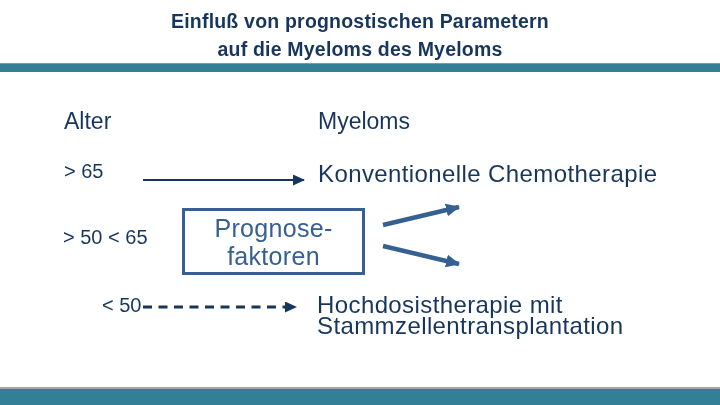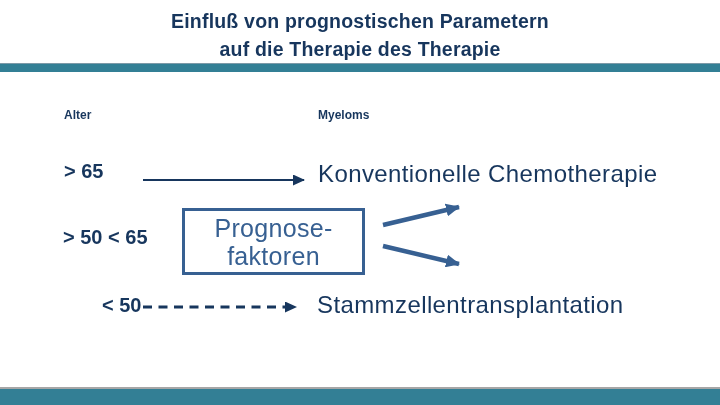--- a/index.html
+++ b/index.html
@@ -32,30 +32,30 @@
     top: 63px;
     left: 0;
     width: 100%;
     height: 8px;
     background: var(--teal, #337f95);
     border-top: 1px solid #7d9aa8;
   }
   .hdr {
     position: absolute;
     color: var(--navy, #17365d);
-    font-weight: bold;
-    font-size: 12px;
+    font-weight: normal;
+    font-size: 23px;
     white-space: nowrap;
   }
   .hdr-left  { left: 64px;  top: 108px; }
   .hdr-right { left: 318px; top: 108px; }
   .age {
     position: absolute;
     color: var(--navy, #17365d);
-    font-weight: bold;
+    font-weight: normal;
     font-size: 20px;
     white-space: nowrap;
   }
   .age-over65   { left: 64px; top: 160px; }
   .age-50to65   { left: 63px; top: 226px; text-align: right; }
   .age-under50  { left: 70px; top: 294px; margin-left: 32px; }
   .therapy {
     position: absolute;
     color: var(--navy, #17365d);
     font-size: 24px;
@@ -112,35 +112,36 @@
     background: var(--teal, #337f95);
   }
 </style>
 </head>
 <body>
 
 <div class="slide">
 
   <div class="title-block">
     <div>Einfluß von prognostischen Parametern</div>
-    <div>auf die Therapie des Therapie</div>
+    <div>auf die Myeloms des Myeloms</div>
   </div>
 
   <div class="divider"></div>
 
   <div class="hdr hdr-left">Alter</div>
   <div class="hdr hdr-right">Myeloms</div>
 
   <div class="age age-over65">&gt; 65</div>
   <div class="age age-50to65">&gt; 50 &lt; 65</div>
   <div class="age age-under50">&lt; 50</div>
 
   <div class="therapy therapy-conventional">Konventionelle Chemotherapie</div>
 
   <div class="therapy therapy-highdose">
+    <div>Hochdosistherapie mit</div>
     <div>Stammzellentransplantation</div>
   </div>
 
   <div class="prognosis-box">
     <div>Prognose-</div>
     <div>faktoren</div>
   </div>
 
   <svg class="arrow-layer" viewBox="0 0 720 405" aria-hidden="true">
     <defs>

